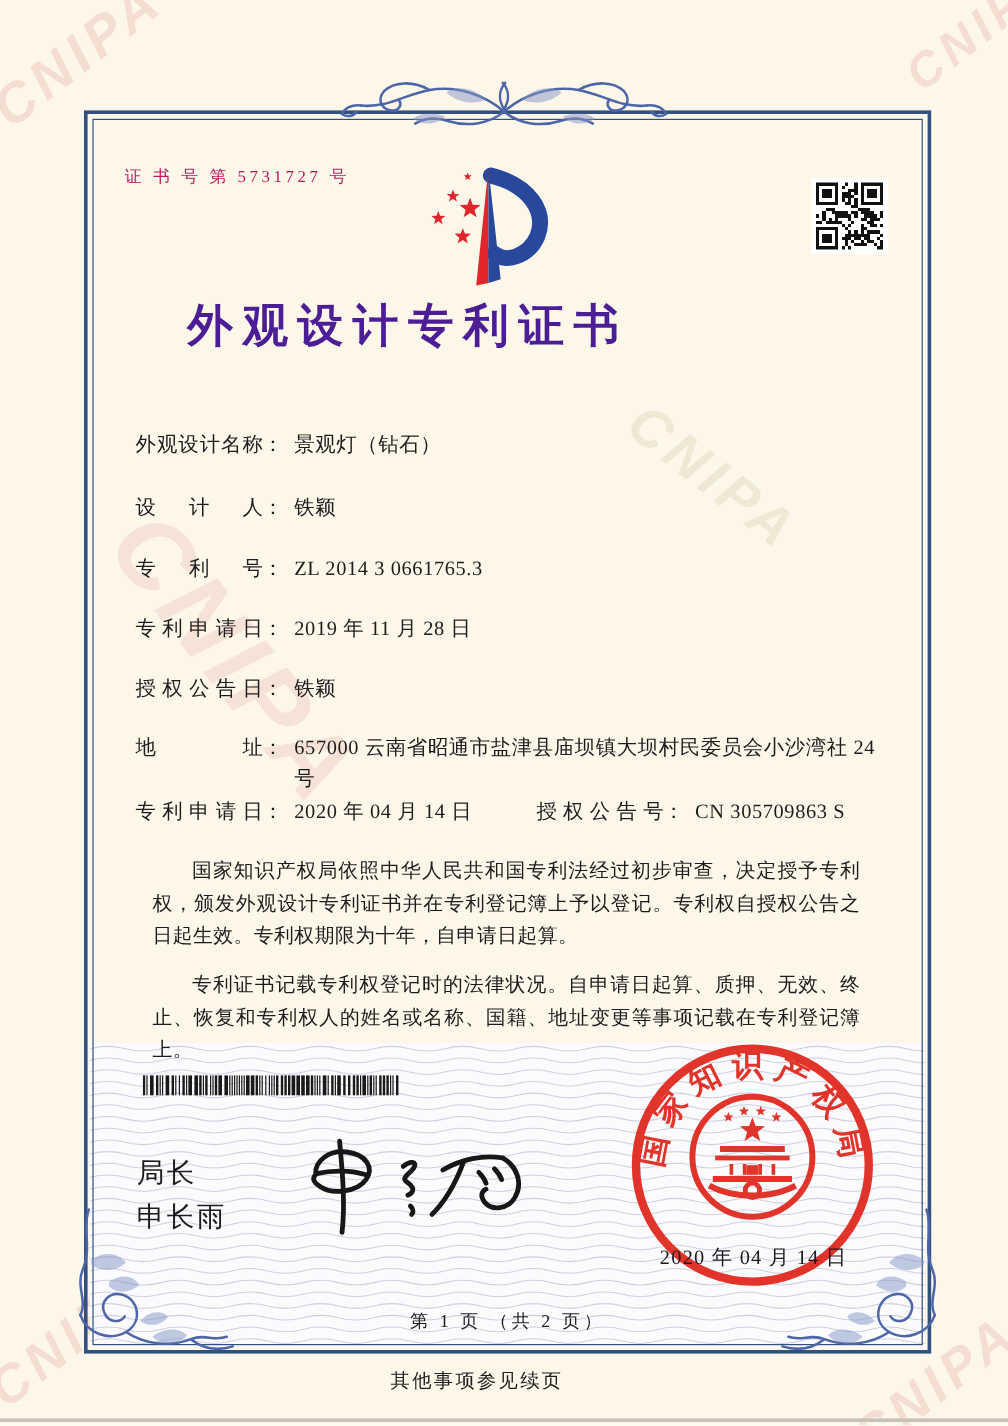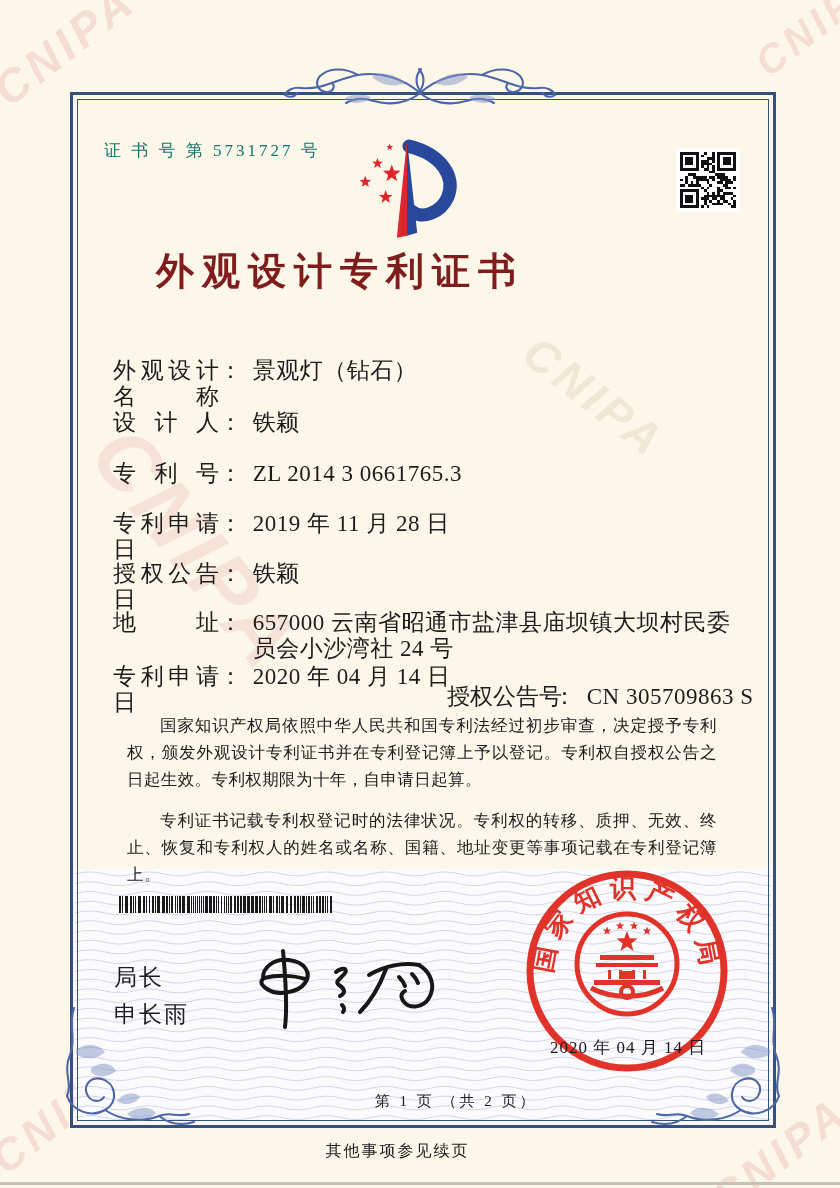--- a/index.html
+++ b/index.html
@@ -8,41 +8,41 @@
     background:#fdf7ea;
     font-family:"Liberation Serif",serif;color:#1c1c1c;
   }
   .wm{position:absolute;font-family:"Liberation Sans",sans-serif;font-weight:bold;
       font-style:italic;letter-spacing:5px;white-space:nowrap;pointer-events:none;}
   .frame{position:absolute;left:70px;top:92px;width:706px;height:1036px;
          border:3.5px solid #33517f;box-sizing:border-box;}
   .frame-inner{position:absolute;left:4px;top:4px;right:4px;bottom:4px;
          border:1.5px solid #33517f;}
   .waves{position:absolute;left:75px;top:869px;width:696px;height:254px;background:#fbfafd;}
-  .cert-no{position:absolute;left:104px;top:139px;font-size:17px;letter-spacing:3px;color:#0f766e;}
+  .cert-no{position:absolute;left:104px;top:139px;font-size:14px;letter-spacing:3px;color:#be185d;}
   .title{position:absolute;left:0;top:246px;width:680px;text-align:center;
-         font-size:38px;font-weight:bold;letter-spacing:8px;color:#7f1d1d;}
-  .row{position:absolute;left:113px;font-size:23px;line-height:26px;}
+         font-size:38px;font-weight:bold;letter-spacing:8px;color:#4c1d95;}
+  .row{position:absolute;left:113px;font-size:17px;line-height:26px;}
   .flabel{display:inline-block;width:106px;text-align:justify;text-align-last:justify;
           vertical-align:top;}
   .colon{vertical-align:top;}
   .fvalue{display:inline-block;margin-left:5px;vertical-align:top;letter-spacing:0.5px;}
   .fvalue.addr{width:492px;}
-  .row .sub2{position:absolute;left:334px;top:0;white-space:nowrap;margin-top:20px;}
+  .row .sub2{position:absolute;left:334px;top:0;white-space:nowrap;}
   .paras{position:absolute;left:113px;top:698px;width:618px;font-size:16.5px;
          line-height:27px;text-align:justify;letter-spacing:0.4px;}
   .paras p{margin:14px;text-indent:2em;}
   .barcode{position:absolute;left:119px;top:896px;width:218px;height:17px;}
   .director{position:absolute;left:114px;font-size:23px;letter-spacing:2px;}
   .sig{position:absolute;left:233px;top:915px;width:232px;height:126px;}
   .seal{position:absolute;left:522px;top:866px;width:210px;height:210px;}
   .seal-date{position:absolute;left:528px;top:1036px;width:200px;text-align:center;
              font-size:17px;letter-spacing:1px;color:#1a1a1a;}
   .page-footer{position:absolute;left:70px;top:1092px;width:706px;text-align:center;
-             font-size:15px;letter-spacing:3px;padding-left:33px;}
+             font-size:15px;letter-spacing:3px;}
   .continuation{position:absolute;left:0;top:1141px;width:795px;text-align:center;
              font-size:16px;letter-spacing:2px;}
   .bottom-line{position:absolute;left:0;top:1182px;width:840px;height:3px;background:#c6c2b8;}
   .logo{position:absolute;left:350px;top:134px;width:112px;height:112px;}
   .qr-wrap{position:absolute;left:676px;top:148px;width:64px;height:64px;background:#ffffff;}
   .qr-wrap svg{position:absolute;left:4px;top:4px;}
   .flourish{position:absolute;left:280px;top:58px;width:280px;height:64px;}
   .corner{position:absolute;width:140px;height:132px;}
   .corner.left{left:58px;top:1006px;}
   .corner.right{left:648px;top:1006px;}
@@ -323,21 +323,21 @@
       <span class="fvalue">2020 年 04 月 14 日</span>
     </span>
     <span class="sub2">
       <span class="flabel">授权公告号</span><span class="colon">：</span>
       <span class="fvalue">CN 305709863 S</span>
     </span>
   </div>
 
   <div class="paras">
     <p>国家知识产权局依照中华人民共和国专利法经过初步审查，决定授予专利权，颁发外观设计专利证书并在专利登记簿上予以登记。专利权自授权公告之日起生效。专利权期限为十年，自申请日起算。</p>
-    <p>专利证书记载专利权登记时的法律状况。专利权的转移、质押、无效、终止、恢复和专利权人的姓名或名称、国籍、地址变更等事项记载在专利登记簿上。</p>
+    <p>专利证书记载专利权登记时的法律状况。自申请日起算、质押、无效、终止、恢复和专利权人的姓名或名称、国籍、地址变更等事项记载在专利登记簿上。</p>
   </div>
 
   <svg class="barcode" id="barcode" viewBox="0 0 218 17" preserveAspectRatio="none">
       <rect x="0" y="0" width="2" height="17" fill="#1a1a1a"></rect>
       <rect x="3" y="0" width="1" height="17" fill="#1a1a1a"></rect>
       <rect x="6" y="0" width="3" height="17" fill="#1a1a1a"></rect>
       <rect x="11" y="0" width="2" height="17" fill="#1a1a1a"></rect>
       <rect x="14" y="0" width="1" height="17" fill="#1a1a1a"></rect>
       <rect x="16" y="0" width="1" height="17" fill="#1a1a1a"></rect>
       <rect x="19" y="0" width="3" height="17" fill="#1a1a1a"></rect>

